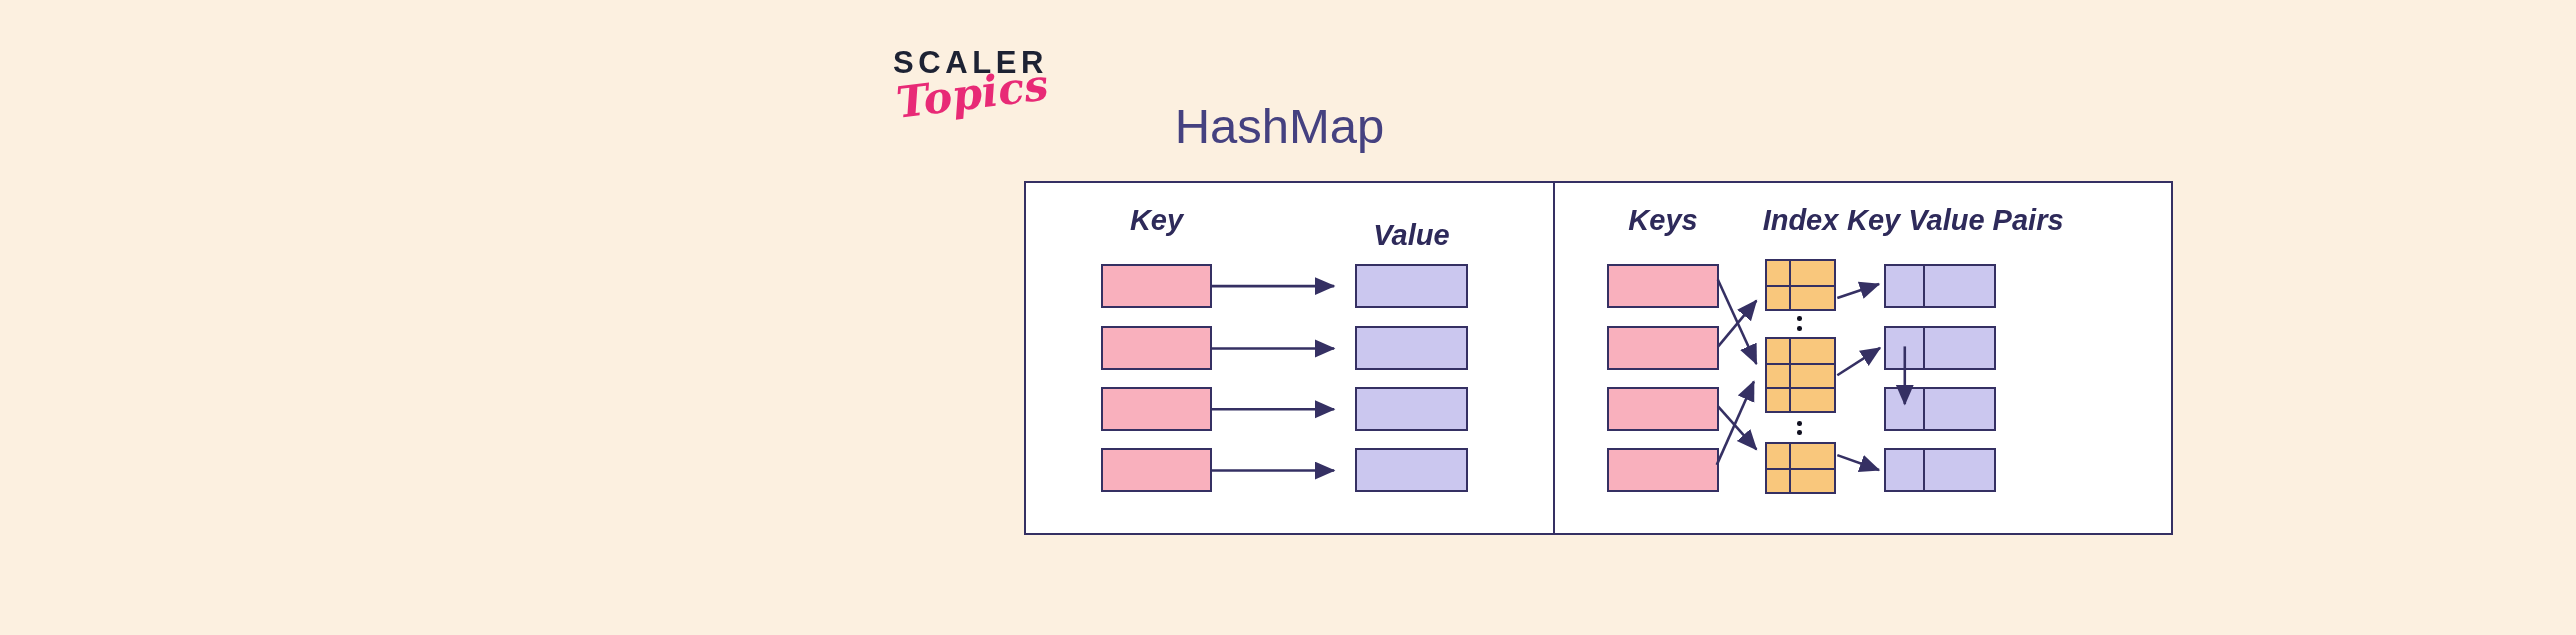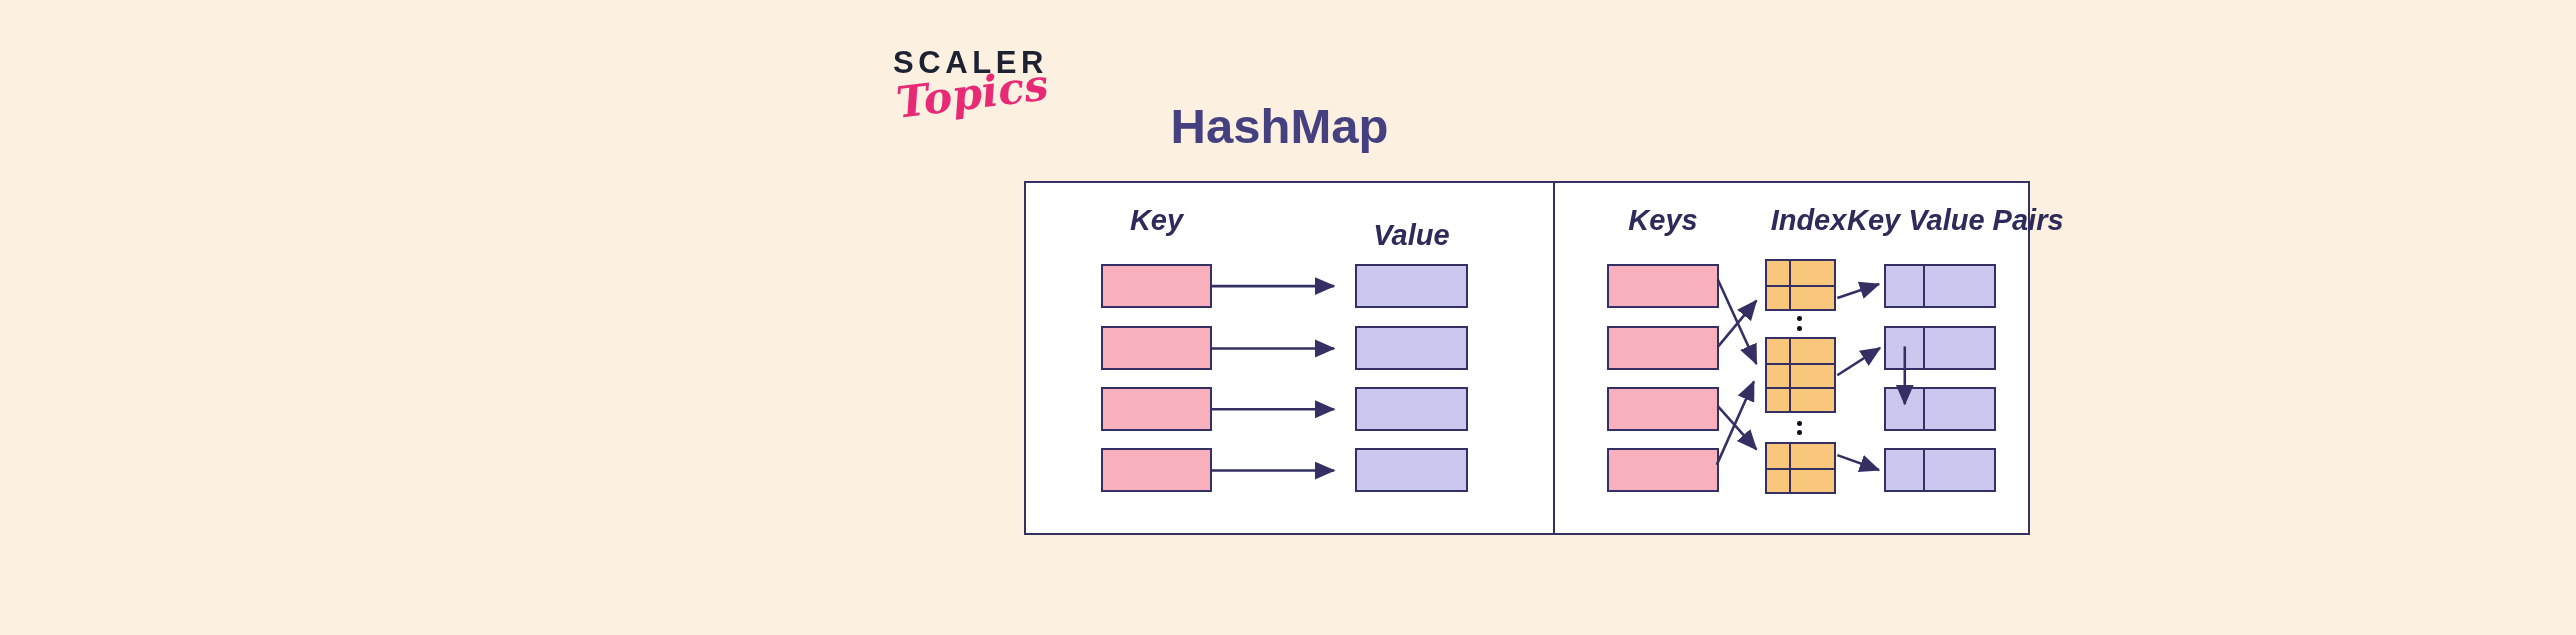--- a/index.html
+++ b/index.html
@@ -11,29 +11,29 @@
   html,body{background:var(--background);}
   .canvas{position:relative;width:3091px;height:636px;background:var(--background);
           overflow:hidden;font-family:"Liberation Sans",sans-serif;}
   
   .logo{position:absolute;left:893px;top:47px;width:165px;}
   .logo-scaler{font-weight:bold;font-size:31px;letter-spacing:4.6px;color:var(--logo-primary);line-height:1;}
   .logo-topics{font-family:"DejaVu Serif",serif;font-style:italic;font-weight:bold;font-size:43px;
                color:var(--logo-accent);line-height:1;transform:rotate(-7deg);transform-origin:left top;
                margin-top:4.1px;margin-left:1px;}
   
-  .section-title{position:absolute;top:98px;font-size:49px;font-weight:bold;color:var(--title);
+  .section-title{position:absolute;top:98px;font-size:49px;font-weight:normal;color:var(--title);
                  text-align:center;white-space:nowrap;line-height:normal;}
   #title-hashmap{left:1024px;width:511px;}
   #title-hashtable{left:1553px;width:514px;}
   
   .panel{position:absolute;top:181px;height:354px;background:var(--panel-bg);
          border:2.1px solid var(--border);}
   #panel-hashmap{left:1024px;width:608px;}
-  #panel-hashtable{left:1553px;width:477px;}
+  #panel-hashtable{left:1553px;width:620px;}
   .col-header{position:absolute;top:20.6px;font-style:italic;font-weight:bold;font-size:29px;
               color:var(--text);text-align:center;white-space:nowrap;line-height:normal;}
   .slot{position:absolute;height:44px;border:2.1px solid var(--border);}
   .slot.key{background:var(--key-fill);}
   .slot.value{background:var(--value-fill);}
   
   #panel-hashmap .slot.key{left:75px;width:111px;}
   #panel-hashmap .slot.value{left:329px;width:113px;}
   
   #panel-hashtable .slot.key{left:52px;width:112px;}
@@ -90,21 +90,21 @@
       </defs>
       <line class="arrow" x1="360" y1="200" x2="598" y2="200" marker-end="url(#ah1)"></line>
       <line class="arrow" x1="360" y1="321" x2="598" y2="321" marker-end="url(#ah1)"></line>
       <line class="arrow" x1="360" y1="439" x2="598" y2="439" marker-end="url(#ah1)"></line>
       <line class="arrow" x1="360" y1="558" x2="598" y2="558" marker-end="url(#ah1)"></line>
     </svg>
   </div>
 
   <div class="panel" id="panel-hashtable">
     <div class="col-header" style="left:52px;width:112px;">Keys</div>
-    <div class="col-header" style="left:212px;width:83px;font-style:italic;">Index</div>
+    <div class="col-header" style="left:204px;width:83px;font-style:italic;">Index</div>
     <div class="col-header" style="left:292px;width:204px;">Key Value Pairs</div>
 
     <div class="slot key row1"></div>
     <div class="slot key row2"></div>
     <div class="slot key row3"></div>
     <div class="slot key row4"></div>
 
     <div class="bucket" style="top:76px;">
       <div class="bucket-row">
           <div class="bucket-cell-l"></div>

